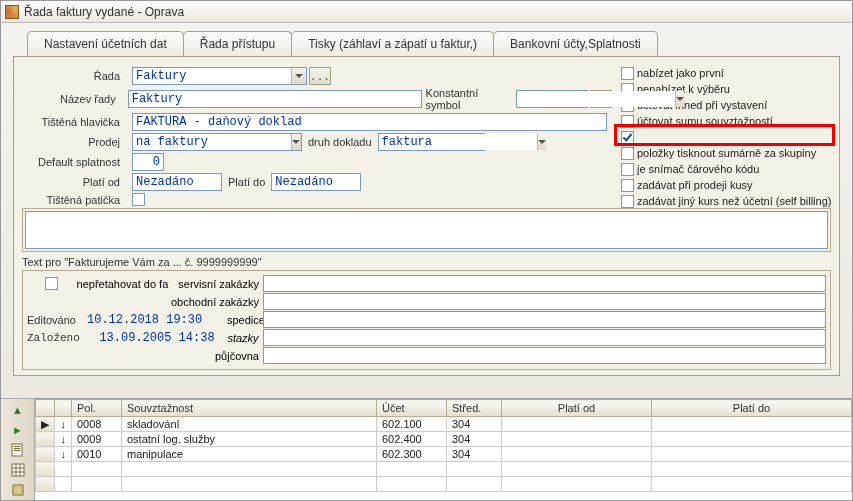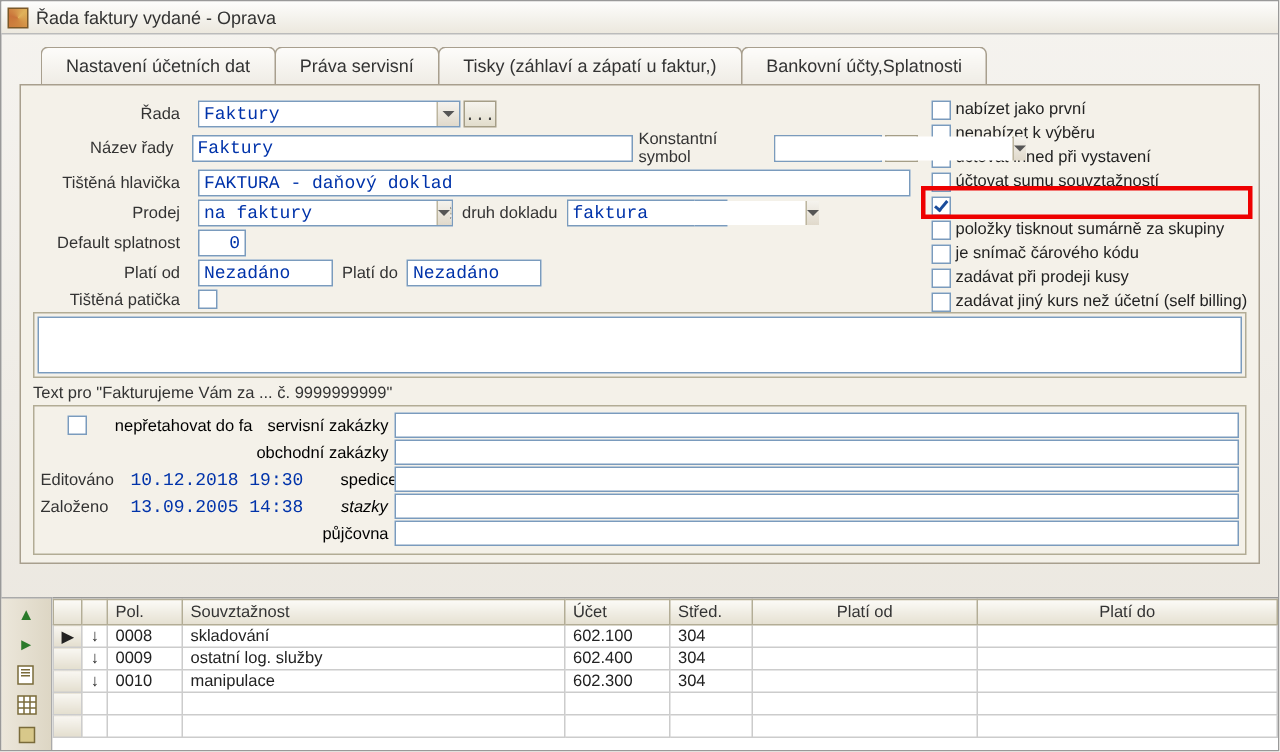--- a/index.html
+++ b/index.html
@@ -302,21 +302,21 @@
 
 <div class="window">
 
   <div class="titlebar">
     <div class="cube"></div>
     <span>Řada faktury vydané - Oprava</span>
   </div>
 
   <div class="tabs">
     <div class="tab"><span>Nastavení účetních dat</span></div>
-    <div class="tab"><span>Práva servisní</span></div>
+    <div class="tab"><span>Řada přístupu</span></div>
     <div class="tab"><span>Tisky (záhlaví a zápatí u faktur,)</span></div>
     <div class="tab"><span>Bankovní účty,Splatnosti</span></div>
   </div>
 
   <div class="tabpanel">
 
     <div class="right-checks">
       <div class="chk-row">
           <div class="chk"></div>
           <span>nabízet jako první</span>
@@ -462,22 +462,22 @@
         <div class="ll">obchodní zakázky</div>
         <div class="lbox"></div>
       </div>
       <div class="line-row">
         <span style="width:60px;color:#333;">Editováno</span>
         <span class="mono" style="width:140px;">10.12.2018 19:30</span>
         <span style="width:36px;text-align:right;padding-right:4px;">spedice</span>
         <div class="lbox"></div>
       </div>
       <div class="line-row">
-        <span style="width:60px;color:#333;">Založeno</span>
-        <span class="mono" style="width:140px;">13.09.2005 14:38</span>
+        <span style="width:60px;color:#333;font-family:Liberation Mono, monospace;">Založeno</span>
+        <span class="mono" style="width:140px;text-align:center;">13.09.2005 14:38</span>
         <span style="width:36px;text-align:center;padding-right:4px;font-style:italic;">stazky</span>
         <div class="lbox"></div>
       </div>
       <div class="line-row">
         <div class="ll">půjčovna</div>
         <div class="lbox"></div>
       </div>
     </div>
 
   </div>

